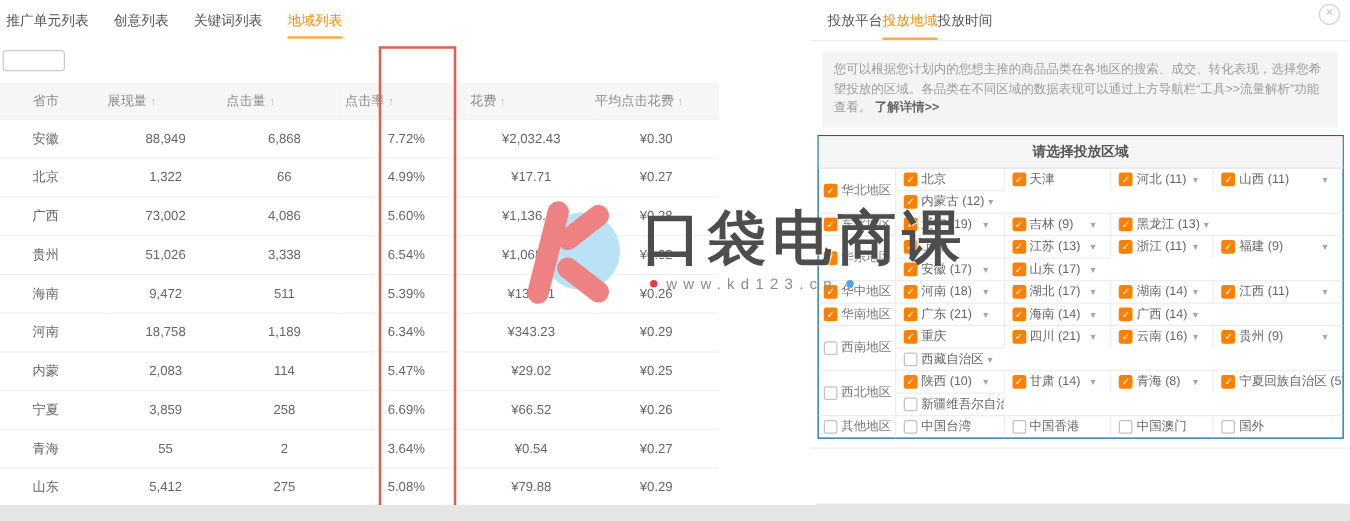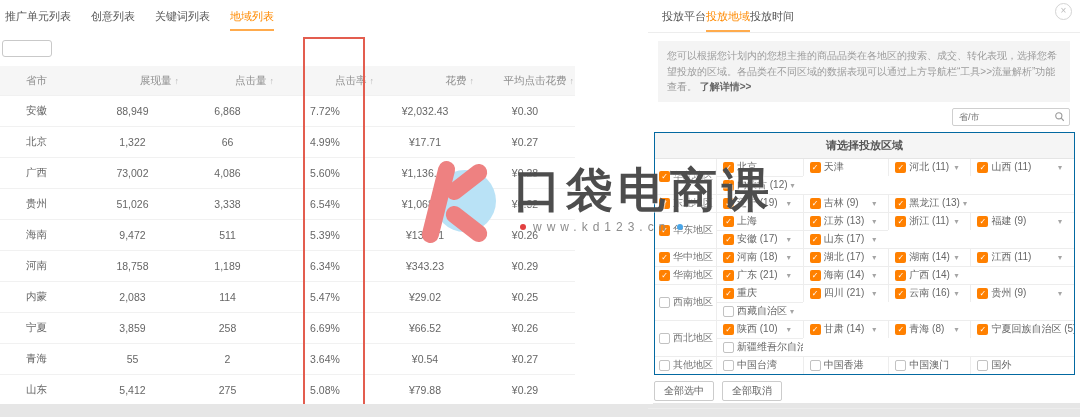--- a/index.html
+++ b/index.html
@@ -5,21 +5,21 @@
   html,body{margin:0;padding:0}
   body{width:1080px;height:417px;background:#e6e6e6;font-family:"Liberation Sans","DejaVu Sans",sans-serif;position:relative;overflow:hidden}
   .panel{position:absolute;top:0;background:#fff}
   
   .left-panel{left:0;width:653px;height:404px;overflow:hidden}
   .tabs{display:flex;gap:20px;padding:9px 0 0 5px;font-size:11px;color:#555}
   .tab{padding-bottom:5px;cursor:pointer;white-space:nowrap}
   .tab.active{color:#ff8a00;border-bottom:2px solid #ffab4d}
   .filter-input{display:block;margin:9px 0 0 2px;width:42px;height:15px;border:1px solid #c9c9c9;border-radius:3px;outline:none;padding:0 3px;font-size:10px}
   table{margin-top:9px;border-collapse:collapse;width:575px;font-size:10.5px;color:#666;table-layout:fixed}
-  thead th{background:#f6f6f6;font-weight:normal;color:#8d8d8d;height:27px;text-align:right;font-size:10.5px}
+  thead th{background:#f6f6f6;font-weight:normal;color:#8d8d8d;height:27px;text-align:left;font-size:10.5px}
   tbody td{height:28px;text-align:center;border-top:1px solid #f1f1f1}
   th:first-child,td:first-child{text-align:left;padding-left:26px}
   .sort{color:#b8b8b8;margin-left:3px;font-size:9px}
   .red-box{position:absolute;left:303px;top:37px;width:58px;height:365px;border:2px solid #e35d4f;z-index:6;pointer-events:none}
   
   .right-panel{left:648px;width:432px;height:403px;font-size:10px}
   .r-tabs{display:flex;padding:9px 0 0 14px;font-size:11px;color:#555;border-bottom:1px solid #ededed;position:relative}
   .r-tab{padding-bottom:6px;cursor:pointer}
   .r-tab.active{color:#ff8a00;border-bottom:2px solid #ffab4d}
   .close{position:absolute;right:8px;top:3px;width:15px;height:15px;border:1px solid #d4d4d4;border-radius:50%;color:#bdbdbd;font-size:10px;line-height:14px;text-align:center;cursor:pointer}
@@ -177,27 +177,20 @@
   <div class="r-tabs">
     <div class="r-tab">投放平台</div>
     <div class="r-tab active">投放地域</div>
     <div class="r-tab">投放时间</div>
     <div class="close">×</div>
   </div>
   <div class="info-box">
     <span>您可以根据您计划内的您想主推的商品品类在各地区的搜索、成交、转化表现，选择您希望投放的区域。各品类在不同区域的数据表现可以通过上方导航栏“工具&gt;&gt;流量解析”功能查看。</span>
     <a class="detail-link">了解详情&gt;&gt;</a>
   </div>
-  <div class="search-wrap">
-    <input placeholder="省/市" style="">
-    <svg viewBox="0 0 16 16" width="11" height="11">
-        <circle cx="7" cy="7" r="4.5" fill="none" stroke="#999" stroke-width="1.6"></circle>
-        <line x1="10.5" y1="10.5" x2="14.2" y2="14.2" stroke="#999" stroke-width="1.6"></line>
-      </svg>
-  </div>
   <div class="grid">
     <div class="grid-title">请选择投放区域</div>
     <div id="groups">
         <div class="g-row">
           <div class="g-label">
             <span class="cb">✓</span>
             <span>华北地区</span>
           </div>
           <div class="g-cells">
             <div class="p-cell">
@@ -417,24 +410,20 @@
               <span class="cb off"></span>
               <span>中国澳门</span>
             </div>
             <div class="p-cell">
               <span class="cb off"></span>
               <span>国外</span>
             </div>
           </div>
         </div>
       </div>
-  </div>
-  <div class="btn-row">
-    <button>全部选中</button>
-    <button>全部取消</button>
   </div>
   <div class="divider"></div>
 
 </section>
 
 <div class="watermark">
   <div class="wm-logo">
     <div class="wm-circle"></div>
     <div class="wm-bar bar-stem"></div>
     <div class="wm-bar bar-up"></div>

